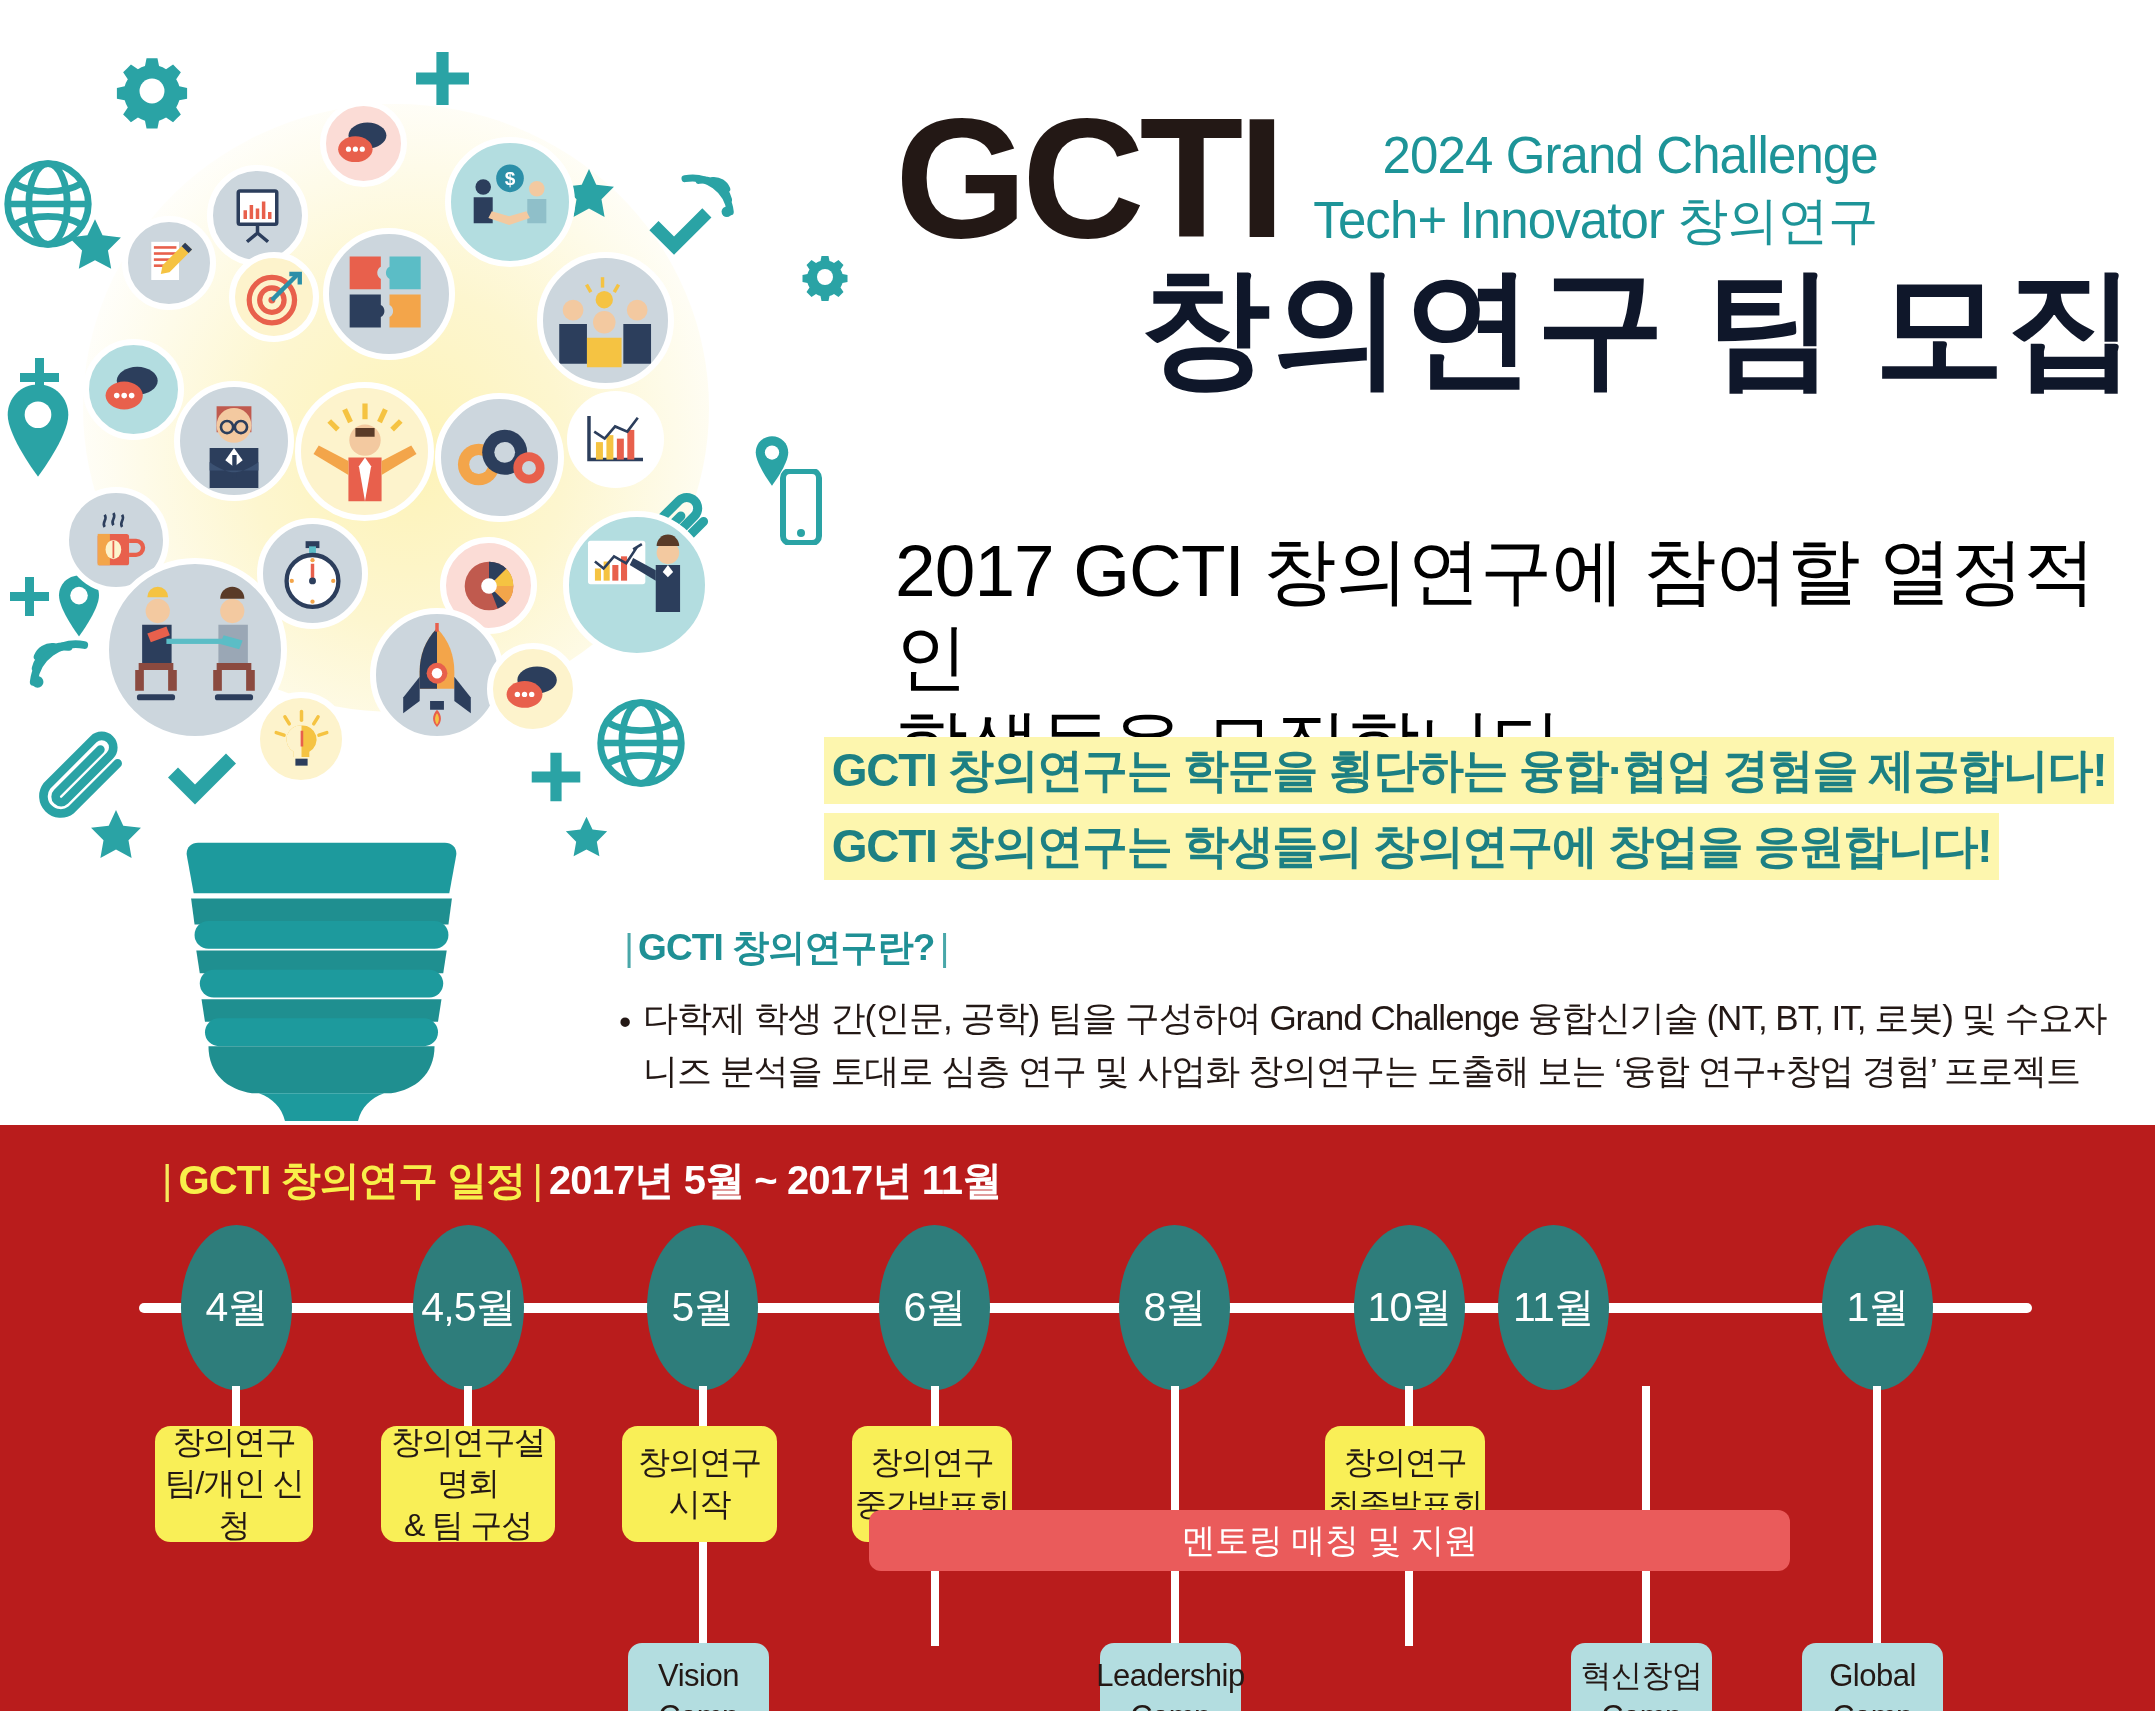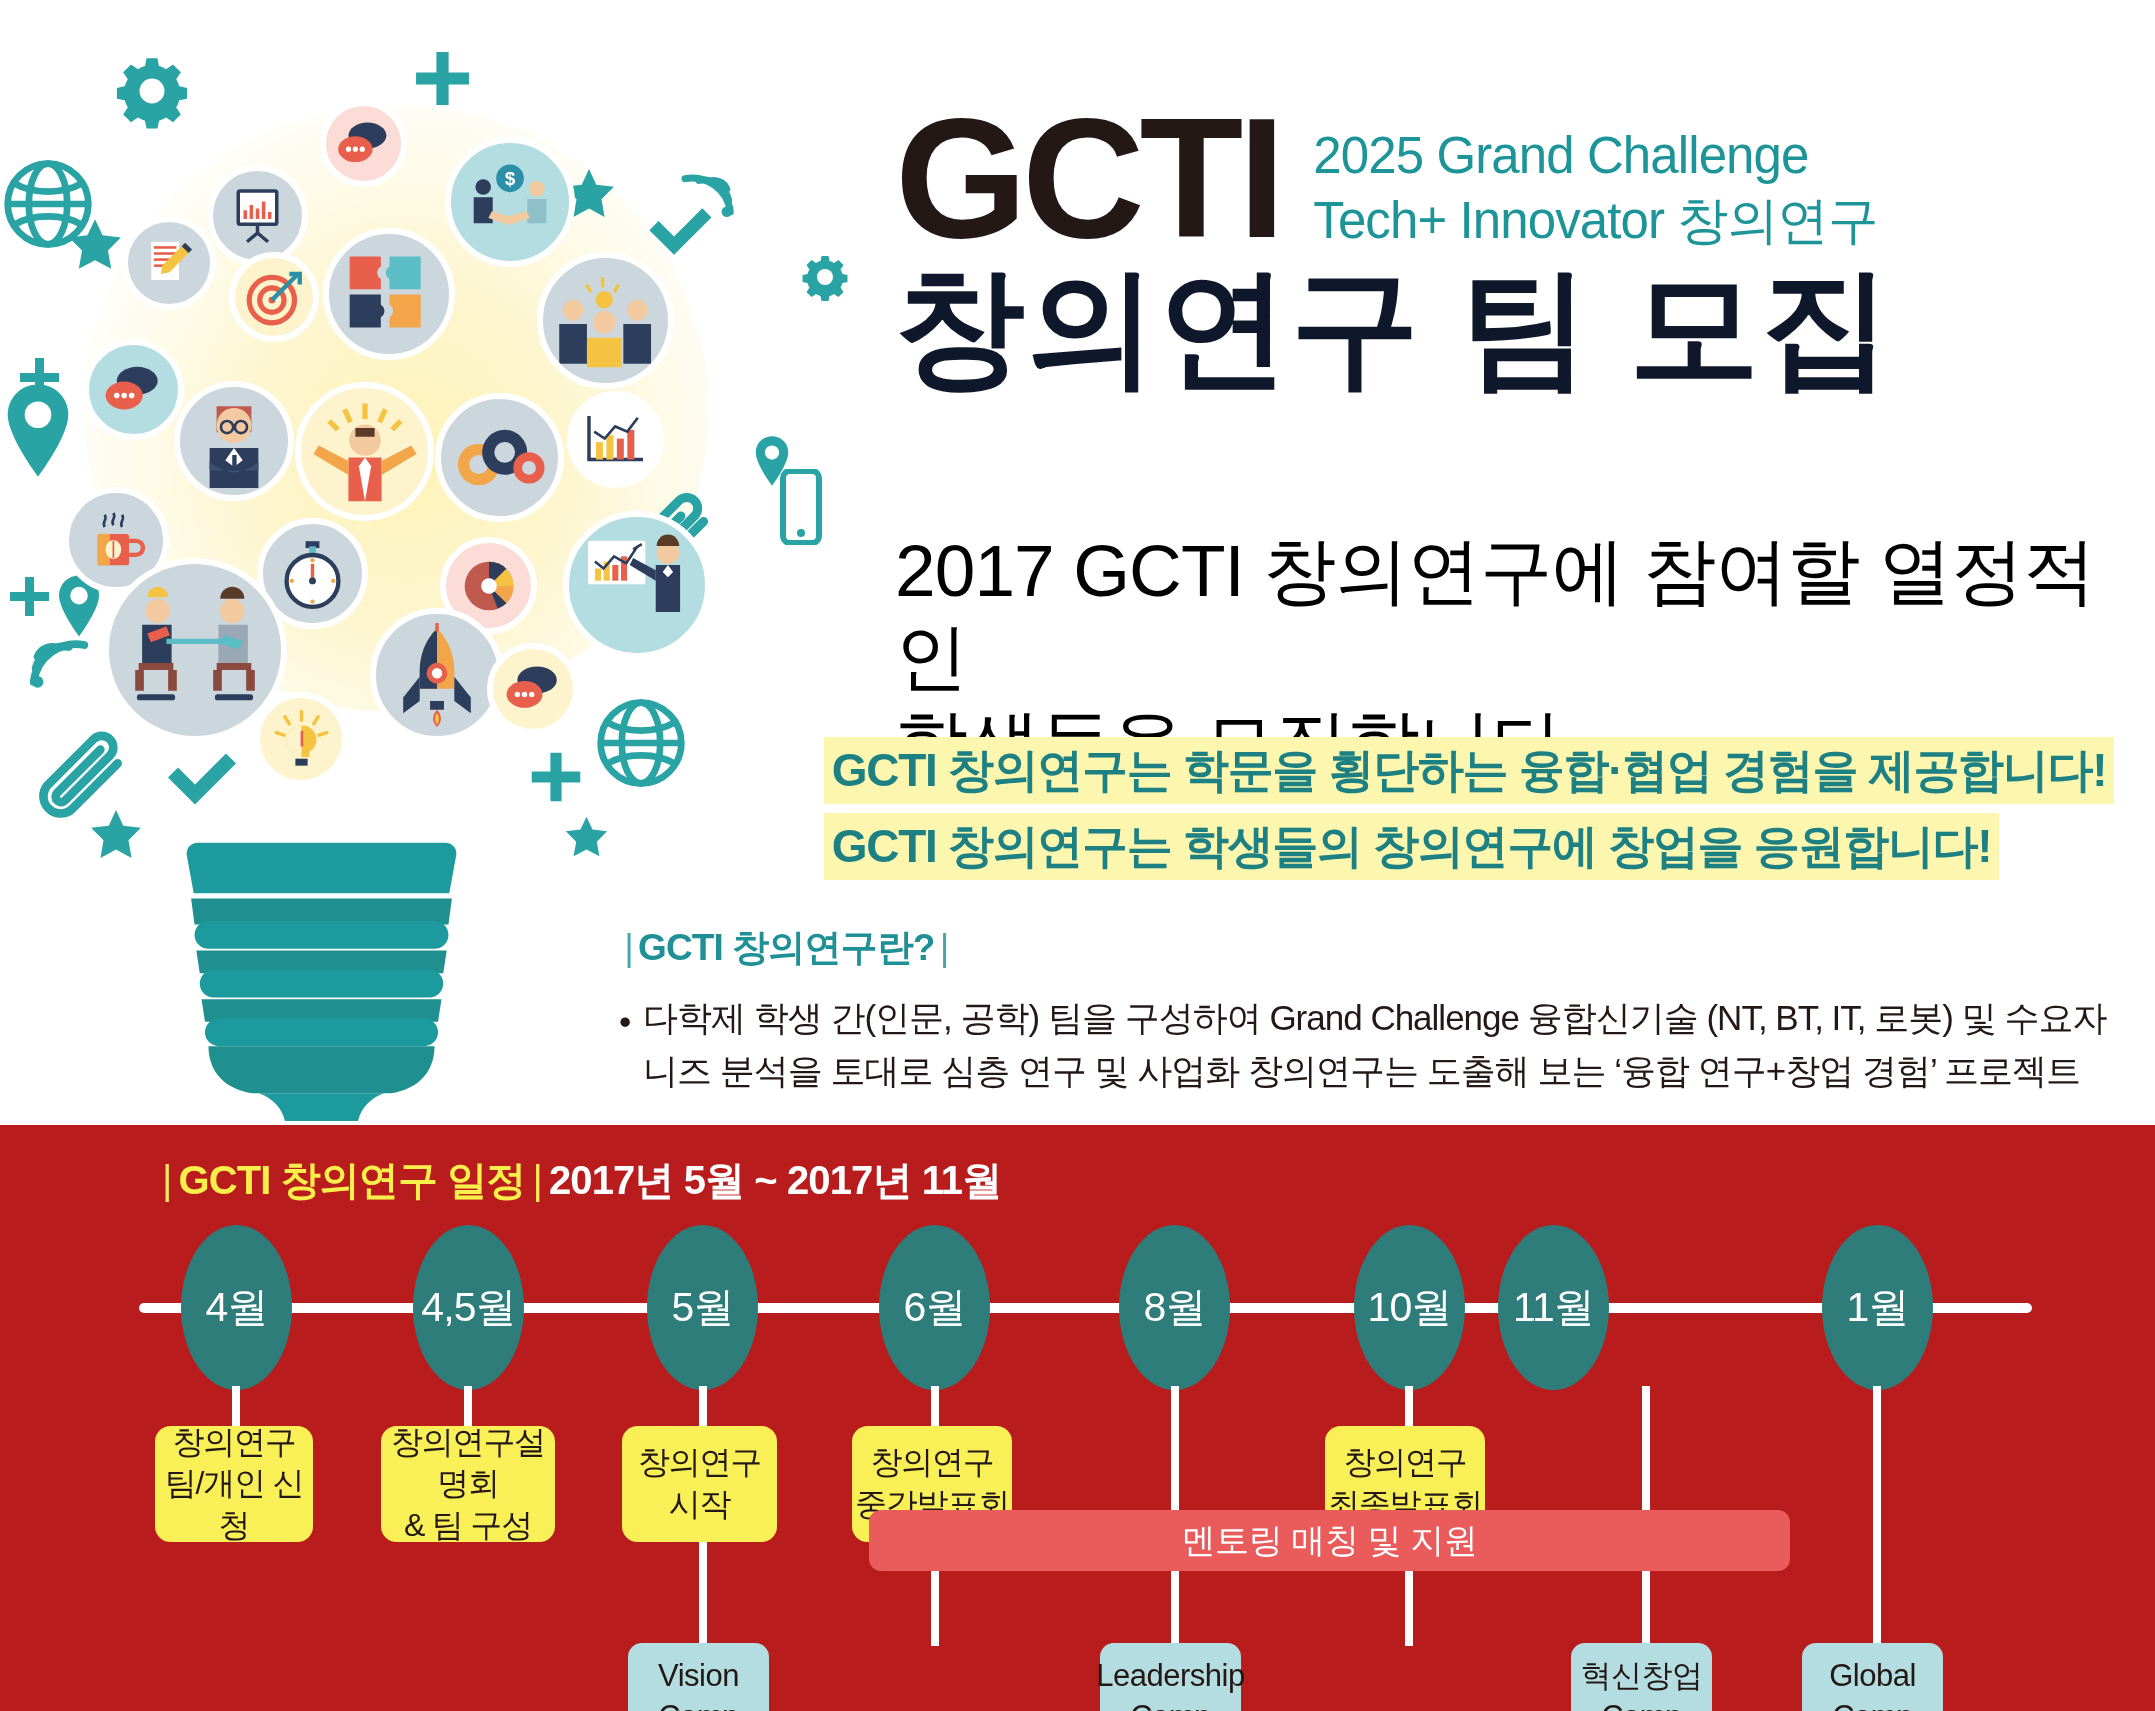--- a/index.html
+++ b/index.html
@@ -38,21 +38,21 @@
     display: flex; align-items: center; justify-content: center;
     overflow: hidden;
   }
   .bubble svg { display: block; }
   .deco { position: absolute; }
 
   
   .bulb-base { position: absolute; left: 165px; top: 834px; width: 313px; height: 287px; }
 
   
-  .title-wrap { position: absolute; left: 895px; top: 104px; width: 1243px; }
+  .title-wrap { position: absolute; left: 895px; top: 104px; width: 1243px; text-align: right; }
   .gcti-row { display: flex; align-items: flex-start; }
   .gcti {
     font-size: 170px; line-height: 0.88; font-weight: 700;
     color: #231815; letter-spacing: -5.2px;
     font-family: "Liberation Sans", sans-serif;
   }
   .gcti-sub {
     margin-left: 33px; margin-top: 19px;
     font-size: 51px; line-height: 1.28; font-weight: 400;
     color: #1d9498; letter-spacing: -0.9px;
@@ -564,21 +564,21 @@
       <path d="M42 190h276l-4 26H46z" fill="#1f8f90"></path>
       <rect x="46" y="212" width="268" height="32" rx="16" fill="#1d9a9d"></rect>
       <path d="M50 244h260c0 32-22 50-50 54H100c-28-4-50-22-50-54z" fill="#1f8f90"></path>
       <path d="M108 298h144c-16 6-26 16-30 32H138c-4-16-14-26-30-32z" fill="#1d9a9d"></path>
     </svg>
   </div>
 
   <div class="title-wrap">
     <div class="gcti-row">
       <div class="gcti">GCTI</div>
-      <div class="gcti-sub">2025 Grand Challenge
+      <div class="gcti-sub">2024 Grand Challenge
 Tech+ Innovator 창의연구</div>
     </div>
     <div class="main-kr">창의연구 팀 모집</div>
   </div>
 
   <div class="red-lines">2017 GCTI 창의연구에 참여할 열정적인
 학생들을 모집합니다.</div>
 
   <div class="hilite-wrap">
     <div class="hilite">GCTI 창의연구는 학문을 횡단하는 융합·협업 경험을 제공합니다!</div>

